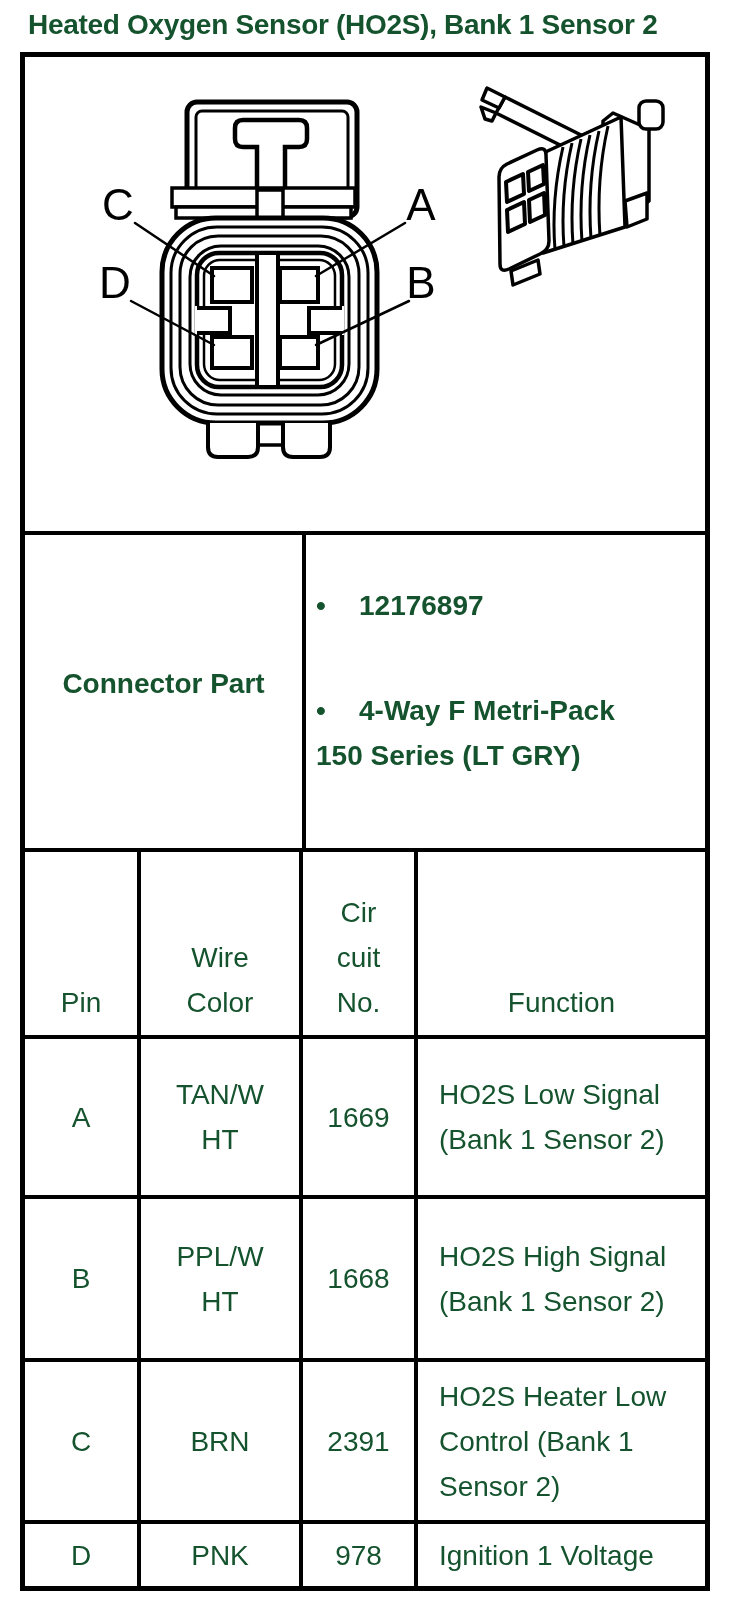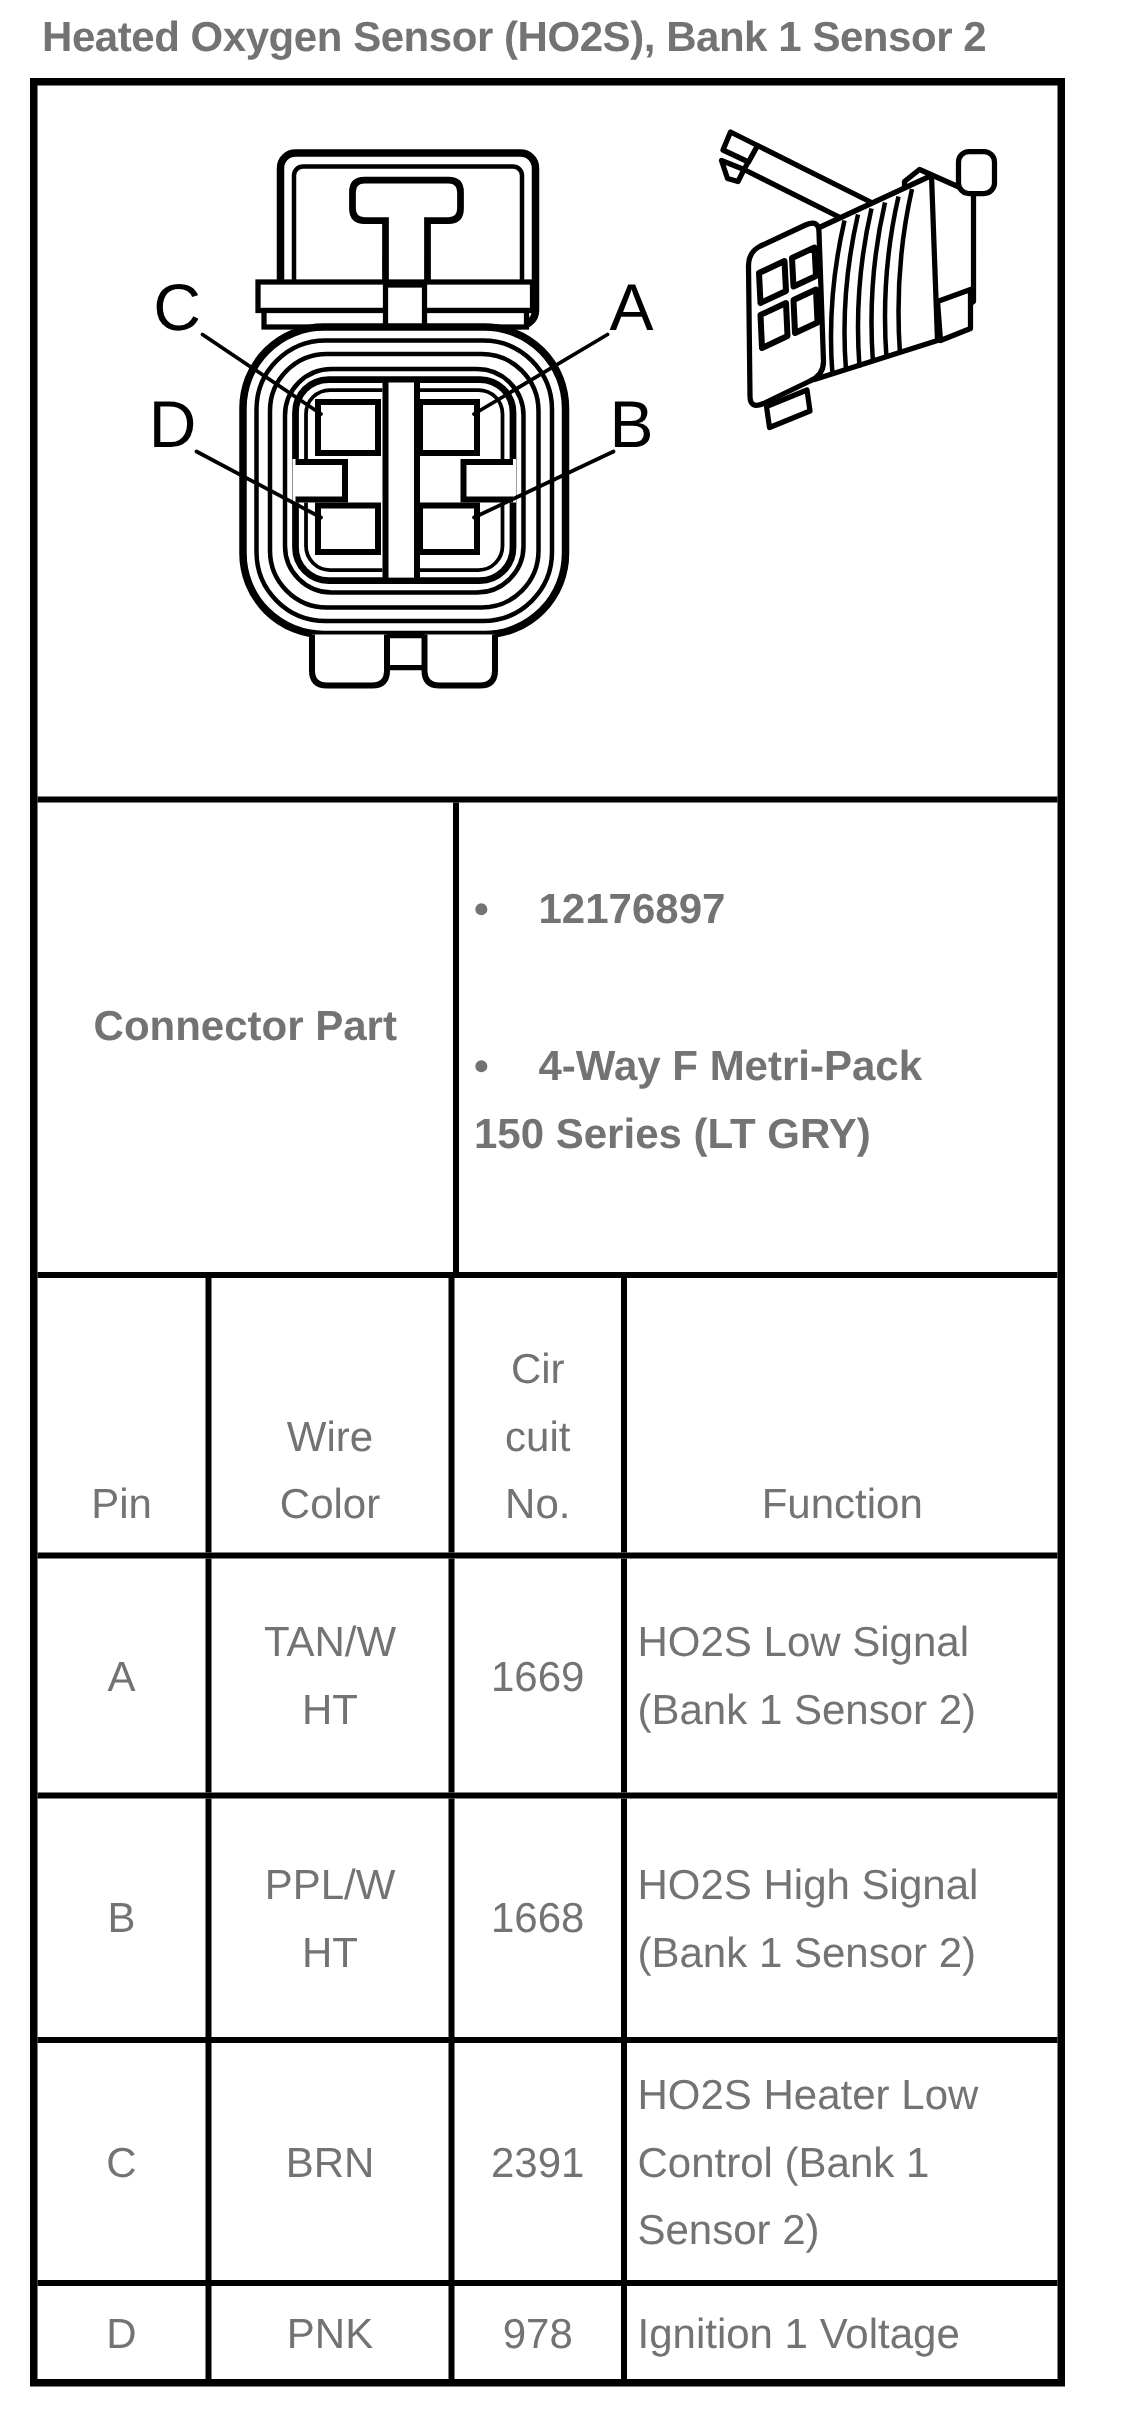--- a/index.html
+++ b/index.html
@@ -1,17 +1,17 @@
 <!DOCTYPE html>
 <html><head>
 <meta charset="utf-8">
 <style>
   html,body{margin:0;padding:0;background:#fff;}
   #canvas{
-    position:relative;width:752px;height:1614px;background:#fff;color:#737373;
+    position:relative;width:752px;height:1614px;background:#fff;color:#14532d;
     font-family:"Liberation Sans",sans-serif;overflow:hidden;
   }
   .title{
     position:absolute;left:28px;top:9px;font-size:28px;font-weight:bold;
     letter-spacing:-0.3px;white-space:nowrap;
   }
   .outer{
     position:absolute;left:20px;top:52px;width:690px;height:1539px;
     border:5px solid #000;box-sizing:border-box;display:flex;flex-direction:column;
   }
@@ -28,21 +28,21 @@
     box-sizing:border-box;border-right:4px solid #000;
     display:flex;flex-direction:column;align-items:center;justify-content:center;
     font-size:28px;line-height:45px;text-align:center;
   }
   .cell:last-child{border-right:none;}
   .c1{flex:0 0 116px;}
   .c2{flex:0 0 162px;}
   .c3{flex:0 0 115px;}
   .c4{flex:1 1 auto;}
   .hdr{font-weight:normal;justify-content:flex-end;padding-bottom:10px;}
-  .fn-data{align-items:flex-start;text-align:left;padding-left:7px;padding-right:8px;border-radius:30px;}
+  .fn-data{align-items:flex-start;text-align:left;padding-left:21px;padding-right:8px;border-radius:30px;}
   .pi-label{
     flex:0 0 281px;font-weight:bold;justify-content:center;padding-bottom:16px;gap:42px;
   }
   .pi-values{
     flex:1 1 auto;font-weight:bold;align-items:flex-start;justify-content:flex-start;
     text-align:left;padding:48px 6px 0 10px;gap:60px;
   }
   .pi-item{display:flex;}
   .pi-line{display:flex;}
   .bullet{flex:0 0 43px;width:43px;display:inline-block;}

